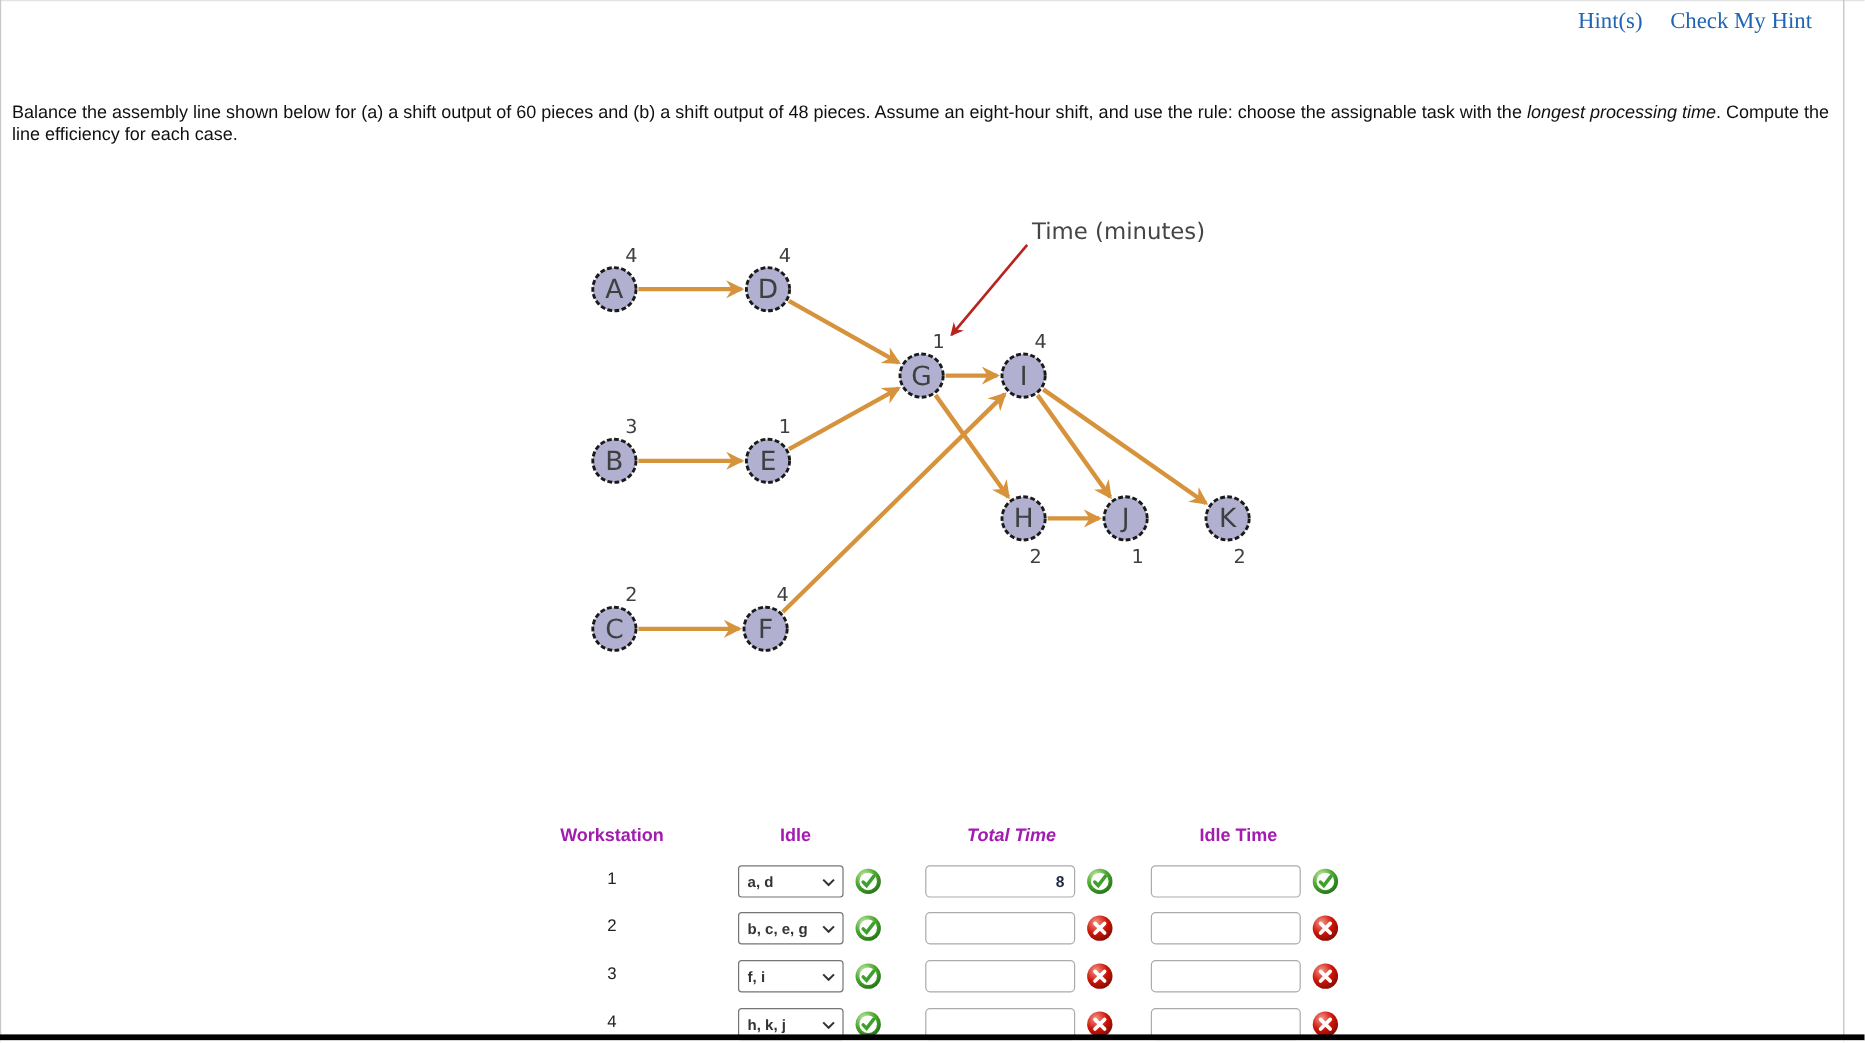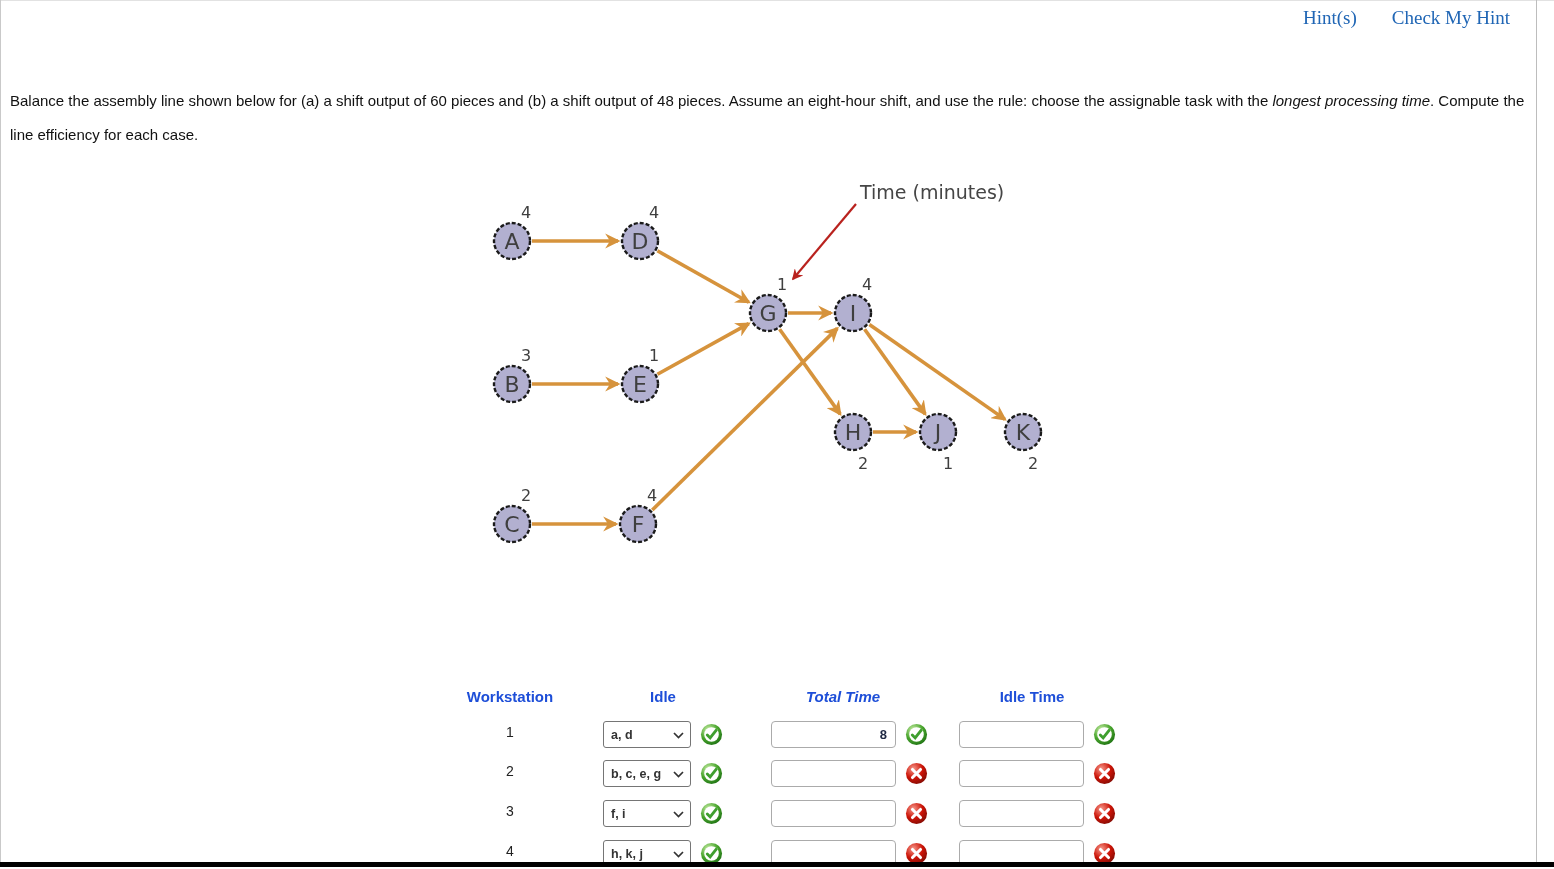--- a/index.html
+++ b/index.html
@@ -3,46 +3,46 @@
 <meta charset="utf-8">
 <style>
   html,body{margin:0;padding:0;background:#fff;}
   .page{position:relative;width:1554px;height:869px;background:#fff;overflow:hidden;
         font-family:"Liberation Sans",sans-serif;color:#1a1a1a;}
   .edge-line{position:absolute;background:#c9c9c9;}
   .top-line{left:0;top:0;width:1554px;height:1px;background:#e2e2e2;}
   .left-line{left:0;top:0;width:1px;height:869px;background:#c9c9c9;}
   .right-line{left:1536px;top:0;width:1px;height:869px;background:#bdbdbd;}
 
-  .header-links{position:absolute;top:7px;right:44px;display:flex;gap:35px;
+  .header-links{position:absolute;top:7px;right:44px;display:flex;gap:23px;
                 font-family:"Liberation Serif",serif;font-size:19px;}
   .header-links a{color:#2066b5;text-decoration:none;cursor:pointer;}
 
-  .problem{position:absolute;left:10px;top:69px;width:1516px;font-size:15px;line-height:34px;color:#111;}
+  .problem{position:absolute;left:10px;top:69px;width:1516px;font-size:15px;line-height:19px;color:#111;}
   .problem i{font-style:italic;}
 
   #diagram-svg{position:absolute;left:430px;top:150px;width:700px;height:450px;
                font-family:"DejaVu Sans",sans-serif;}
 
   .section-a{position:absolute;left:17px;top:644px;width:1500px;font-size:15px;color:#111;}
 
-  .tbl-header{position:absolute;font-size:15px;font-weight:bold;color:#1d4ed8;text-align:center;}
+  .tbl-header{position:absolute;font-size:15px;font-weight:bold;color:#a21caf;text-align:center;}
   .h-ws{left:450px;top:688px;width:120px;}
   .h-tasks{left:613px;top:688px;width:100px;}
   .h-total{left:793px;top:688px;width:100px;font-style:italic;}
   .h-idle{left:982px;top:688px;width:100px;}
 
   .t-row{position:absolute;left:0;width:1554px;height:30px;}
   .ws-num{position:absolute;left:460px;top:3px;width:100px;text-align:center;font-size:14px;color:#222;}
   .cell{position:absolute;display:flex;align-items:center;}
   .cell-tasks{left:603px;top:0;}
   .cell-total{left:771px;top:0;}
   .cell-idle{left:959px;top:0;}
 
-  .selwrap{position:relative;display:inline-block;}
+  .selwrap{position:relative;display:inline-block;margin-left:12px;}
   select.tasks-select{-webkit-appearance:none;appearance:none;min-width:88px;height:27px;
     border:1px solid #757575;border-radius:3px;background:#fff;
     font-family:"Liberation Sans",sans-serif;font-size:12.5px;font-weight:bold;color:#333;
     padding:0 24px 0 7px;}
   .chev{position:absolute;right:7px;top:11px;pointer-events:none;}
 
   input.num-input{width:111px;height:25px;border:1px solid #ababab;border-radius:4px;background:#fff;
     font-family:"Liberation Sans",sans-serif;font-size:13px;font-weight:bold;color:#202a44;
     text-align:right;padding:0 8px 0 4px;}
 

